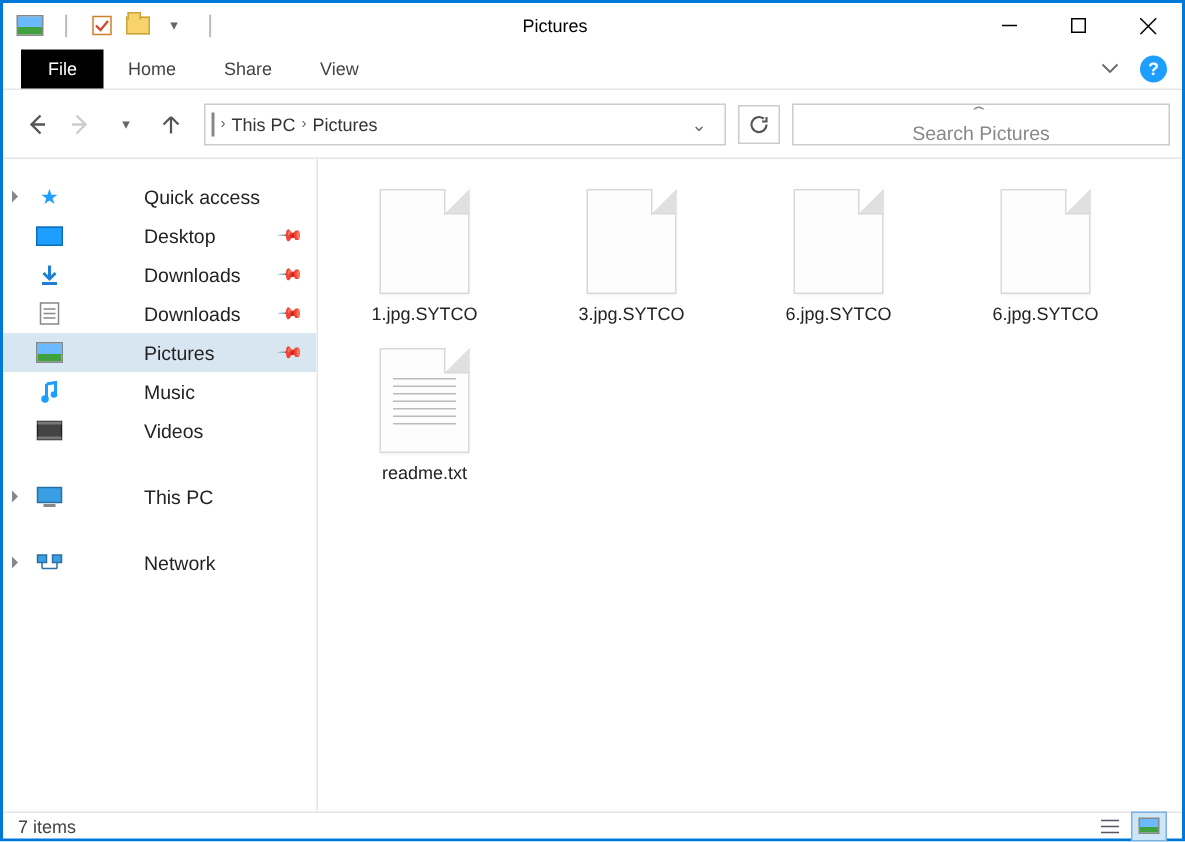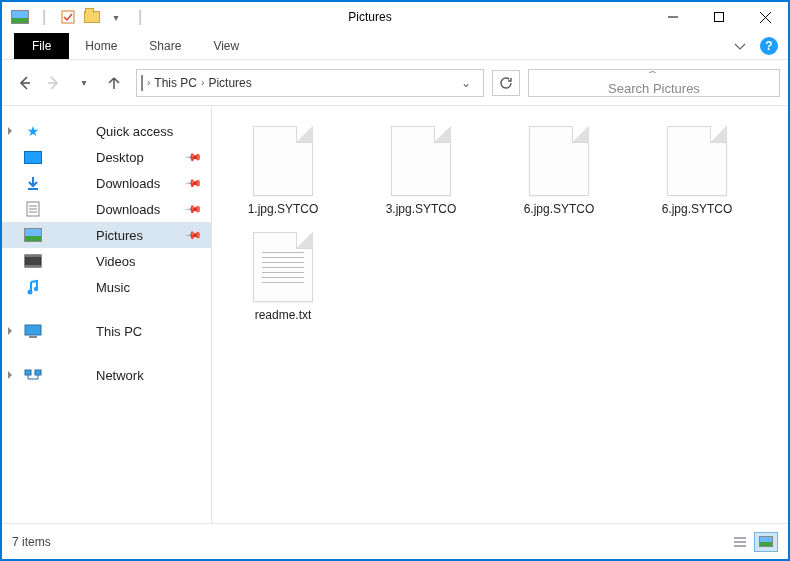--- a/index.html
+++ b/index.html
@@ -40,21 +40,21 @@
 .pin { color: #888; font-size: 11px; transform: rotate(45deg); }
 
 .content { flex: 1; padding: 20px 16px; display: flex; flex-wrap: wrap; align-content: flex-start; gap: 16px 28px; overflow-y: auto; }
 .file-item { width: 110px; display: flex; flex-direction: column; align-items: center; gap: 6px; font-size: 12px; color: #222; text-align: center; word-break: break-word; }
 .file-icon-blank { width: 60px; height: 70px; background: #fdfdfd; border: 1px solid #d9d9d9; position: relative; box-shadow: 0 1px 2px rgba(0,0,0,0.05);}
 .file-icon-blank::after { content: ""; position: absolute; right: -1px; top: -1px; width: 16px; height: 16px; background: linear-gradient(135deg, #fff 0 50%, #e0e0e0 50% 100%); border-left: 1px solid #d9d9d9; border-bottom: 1px solid #d9d9d9; }
 .file-icon-txt { width: 60px; height: 70px; background: #fdfdfd; border: 1px solid #d9d9d9; position: relative; display: flex; flex-direction: column; justify-content: center; gap: 4px; padding: 10px 8px; box-shadow: 0 1px 2px rgba(0,0,0,0.05); }
 .file-icon-txt .line { height: 1px; background: #bbb; }
 .file-icon-txt::after { content: ""; position: absolute; right: -1px; top: -1px; width: 16px; height: 16px; background: linear-gradient(135deg, #fff 0 50%, #e0e0e0 50% 100%); border-left: 1px solid #d9d9d9; border-bottom: 1px solid #d9d9d9; }
 
-.statusbar { height: 36px; border-top: 1px solid #e5e5e5; display: flex; align-items: center; padding: 0 10px; font-size: 12px; color: #444; }
+.statusbar { height: 18px; border-top: 1px solid #e5e5e5; display: flex; align-items: center; padding: 0 10px; font-size: 12px; color: #444; }
 .statusbar .flex { flex: 1; }
 .viewbtn { width: 24px; height: 20px; border: 1px solid transparent; display: flex; align-items: center; justify-content: center; margin-left: 2px; }
 .viewbtn.active { border-color: #7bb2e0; background: #cde6f7; }
 
 
 .svg-icn { display:block; }
 .photo-swatch { width:18px; height:14px; background:linear-gradient(#6bb9ff 0 60%, #3fa23f 60% 100%); border:1px solid #888; }
 .folder-swatch { width:16px; height:12px; background:#f8d36b; border:1px solid #c7a43c; position:relative; }
 .folder-swatch::before { content:""; position:absolute; top:-4px; left:0; width:7px; height:4px; background:#f8d36b; border:1px solid #c7a43c; border-bottom:none;}
 .desktop-swatch{ width:18px; height:13px; background:#1e9fff; border:1px solid #0d6db8;}
@@ -211,38 +211,38 @@
             </div>
             <div class="side-item lvl1 selected">
               <span class="icon">
                 <span class="photo-swatch"></span>
               </span>
               <span class="label">Pictures</span>
               <span class="pin">📌</span>
             </div>
             <div class="side-item lvl1">
               <span class="icon">
-                <svg width="18" height="14">
-                  <rect x="1" y="1" width="16" height="12" fill="#444" stroke="#222"></rect>
-                  <rect x="1" y="1" width="16" height="2" fill="#777"></rect>
-                  <rect x="1" y="11" width="16" height="2" fill="#777"></rect>
-                </svg>
-              </span>
-              <span class="label">Videos</span>
-            </div>
-            <div class="side-item lvl1">
-              <span class="icon">
                 <svg width="14" height="16">
                   <path d="M5 3 V12" stroke="#1e9fff" stroke-width="2"></path>
                   <circle cx="4" cy="13" r="2.5" fill="#1e9fff"></circle>
                   <path d="M5 3 L11 2 V9" stroke="#1e9fff" stroke-width="2" fill="none"></path>
                   <circle cx="10" cy="10" r="2.2" fill="#1e9fff"></circle>
                 </svg>
               </span>
               <span class="label">Music</span>
+            </div>
+            <div class="side-item lvl1">
+              <span class="icon">
+                <svg width="18" height="14">
+                  <rect x="1" y="1" width="16" height="12" fill="#444" stroke="#222"></rect>
+                  <rect x="1" y="1" width="16" height="2" fill="#777"></rect>
+                  <rect x="1" y="11" width="16" height="2" fill="#777"></rect>
+                </svg>
+              </span>
+              <span class="label">Videos</span>
             </div>
           </div>
       </div>
 
       <div class="side-group">
         <div class="side-item hasExpand">
           <span class="icon computer-swatch">
               <svg width="18" height="14">
                 <rect x="1" y="1" width="16" height="10" fill="#3aa0e3" stroke="#2b6fa3"></rect>
                 <rect x="5" y="12" width="8" height="2" fill="#888"></rect>

